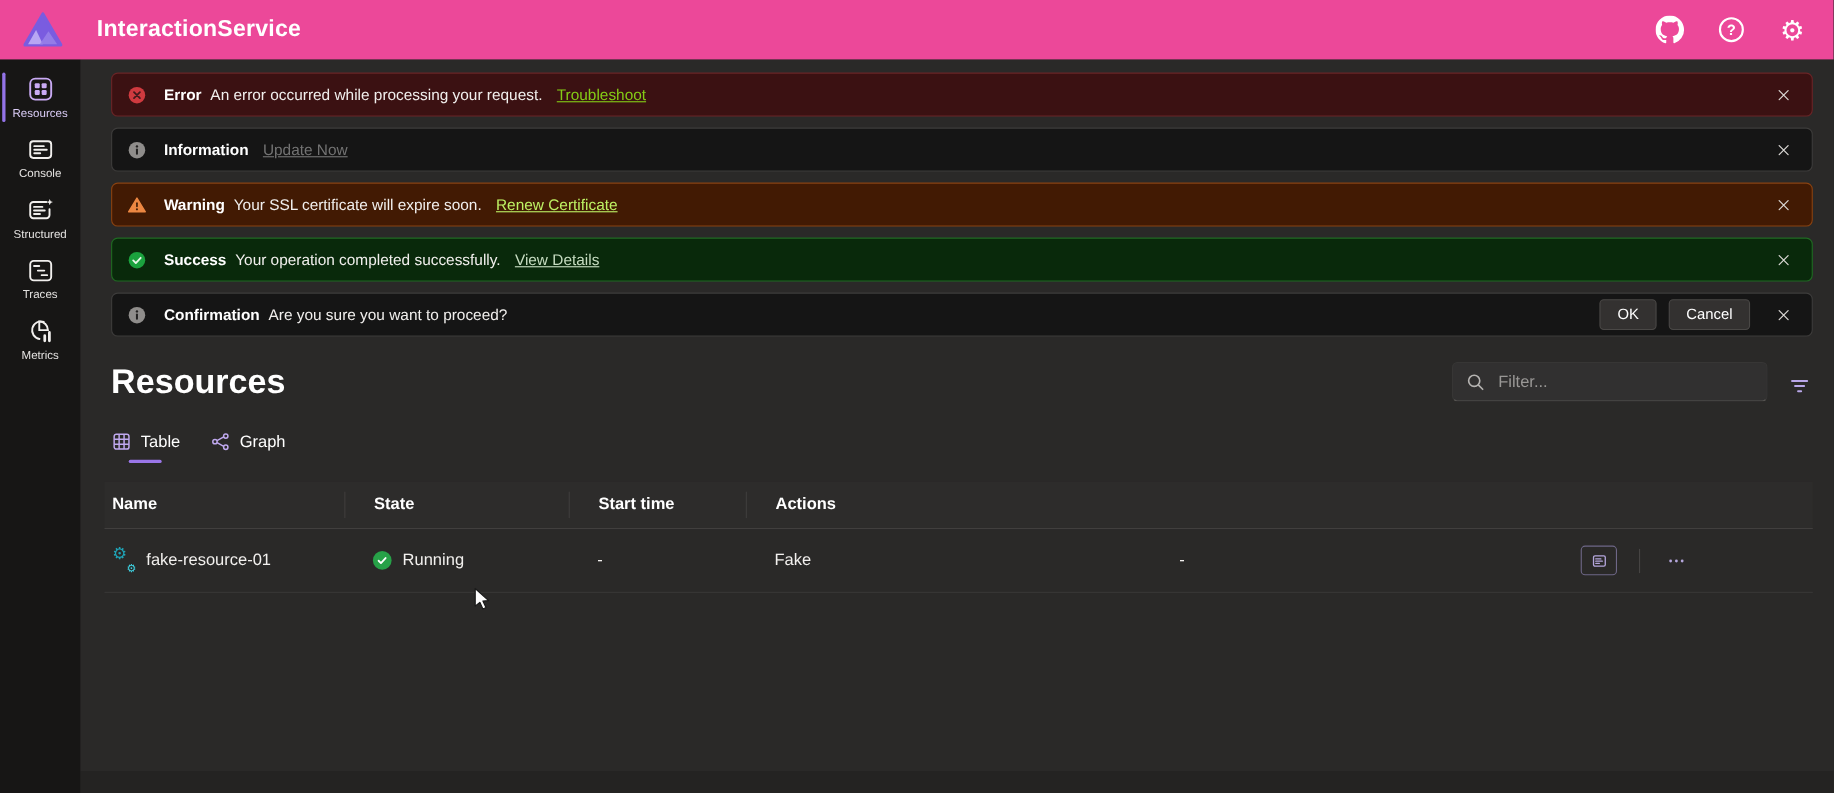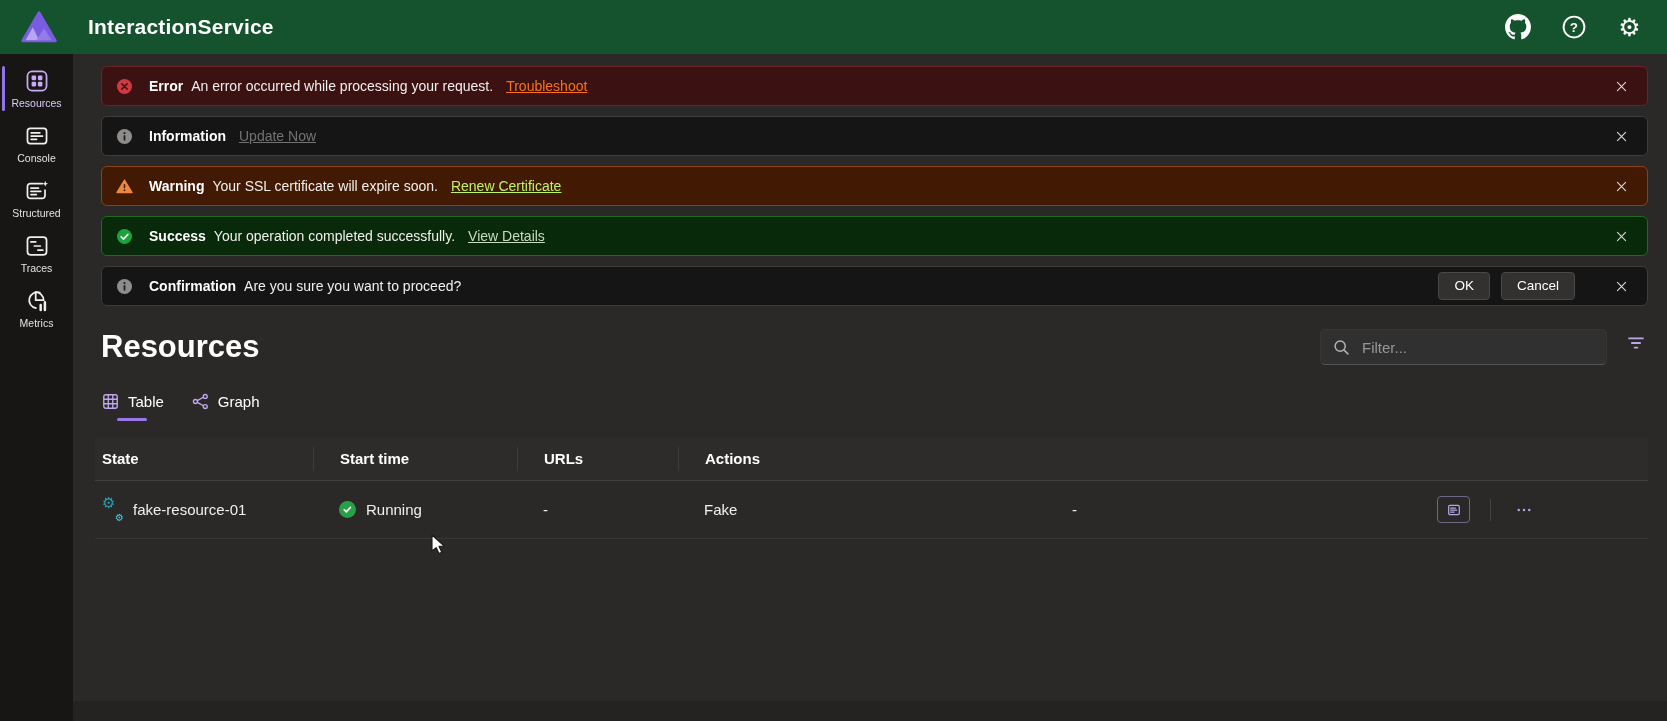--- a/index.html
+++ b/index.html
@@ -3,21 +3,21 @@
 <meta charset="utf-8">
 <style>
   html,body{margin:0;padding:0}
   body{
     width:1667px;height:721px;position:relative;overflow:hidden;
     background:#2a2928;
     font-family:"Liberation Sans","DejaVu Sans",sans-serif;
     -webkit-font-smoothing:antialiased;
   }
   
-  .topbar{position:absolute;left:0;top:0;width:1667px;height:54px;background:#14532d;display:flex;align-items:center;z-index:6}
+  .topbar{position:absolute;left:0;top:0;width:1667px;height:54px;background:#ec4899;display:flex;align-items:center;z-index:6}
   .logo{width:36px;height:32px;margin-left:21px;flex:0 0 auto}
   .app-title{color:#ffffff;font-size:21px;font-weight:600;margin-left:31px;letter-spacing:.2px}
   .topbar-right{margin-left:auto;display:flex;align-items:center;gap:29px;margin-right:24px}
   .tb-icon{width:27px;height:27px;display:flex;align-items:center;justify-content:center;cursor:pointer;color:#fff}
   .tb-icon svg{width:26px;height:26px;display:block}
   .gear-glyph{font-family:"DejaVu Sans",sans-serif;font-size:25px;color:#fff;line-height:1}
   
   .sidebar{position:absolute;left:0;top:54px;bottom:0;width:73px;background:#171615;padding-top:7px;z-index:5}
   .nav-item{position:relative;height:55px;display:flex;flex-direction:column;align-items:center;justify-content:center;gap:3px;cursor:pointer;color:#f1efed}
   .nav-item .nav-label{font-size:10.5px;color:#e4e2e0}
@@ -33,34 +33,34 @@
   .banner{height:40px;border-radius:6px;border:1px solid;display:flex;align-items:center;padding:0 10px 0 13px;gap:8px;box-sizing:border-box;font-size:14px}
   .bicon{display:flex}
   .bicon svg{width:19px;height:19px;display:block}
   .btitle{font-weight:700;color:#ffffff;margin-left:7px;white-space:nowrap}
   .bmsg{color:#f1efed;white-space:nowrap}
   .blink{text-decoration:underline;cursor:pointer;margin-left:5px;white-space:nowrap}
   .spacer{flex:1}
   .bclose{width:24px;height:24px;display:flex;align-items:center;justify-content:center;cursor:pointer;color:#dcd9d6;margin-right:4px}
   .bclose svg{width:15px;height:15px}
   .banner.error{background:#3b1112;border-color:#6b2426}
-  .banner.error .blink{color:#f97316}
+  .banner.error .blink{color:#84cc16}
   .banner.information,.banner.confirmation{background:#151515;border-color:#3d3c3b}
   .banner.information .blink{color:#737373}
   .banner.warning{background:#421a03;border-color:#8a4210}
   .banner.warning .blink{color:#bef264}
   .banner.success{background:#09290b;border-color:#1f6b22}
   .banner.success .blink{color:#c6dcc1}
   .btn{background:#333130;border:1px solid #4a4846;color:#fff;font-size:13.5px;border-radius:4px;padding:5px 15px;cursor:pointer;font-family:inherit;line-height:1.2}
   .btn+.btn{margin-left:11px}
-  .confirm-btns{display:flex;align-items:flex-start;margin-right:26px}
+  .confirm-btns{display:flex;align-items:flex-start;margin-right:10px}
   
   .page-head{display:flex;align-items:center;padding:23px 17px 0 28px}
   .page-title{font-size:31px;font-weight:700;color:#fff;margin:0;line-height:1.1}
-  .filter-wrap{margin-left:auto;display:flex;align-items:flex-start;gap:15px}
+  .filter-wrap{margin-left:auto;display:flex;align-items:flex-end;gap:15px}
   .filter-box{width:287px;height:36px;background:#313030;border:1px solid #373635;border-bottom-color:#565452;border-radius:5px;display:flex;align-items:center;padding:0 10px;gap:8px;box-sizing:border-box}
   .filter-box svg{width:21px;height:21px;flex:0 0 auto}
   .filter-box input{background:transparent;border:none;outline:none;color:#ececec;font-size:15px;width:100%;font-family:inherit}
   .filter-box input::placeholder{color:#999795}
   .filter-btn{width:28px;height:28px;display:flex;align-items:center;justify-content:center;cursor:pointer;color:#b9a7e8}
   .filter-btn svg{width:22px;height:22px}
   
   .tabs{display:flex;gap:27px;padding:27px 0 0 28px}
   .tab{display:flex;align-items:center;gap:8px;font-size:15px;color:#fff;position:relative;padding-bottom:17px;cursor:pointer}
   .tab .ticon{display:flex;color:#c0a9ef}
@@ -310,23 +310,23 @@
             <circle cx="18" cy="18.4" r="2.5"></circle>
             <path d="M8 10.9l7.6-4.3M8 13.1l7.6 4.3"></path>
           </svg>
       </span>
       <span class="tlabel">Graph</span>
     </div>
   </div>
 
   <div class="res-table">
     <div class="grid-header">
+      <div class="hcell">Name</div>
       <div class="hcell">State</div>
       <div class="hcell">Start time</div>
-      <div class="hcell">URLs</div>
       <div class="hcell">Actions</div>
     </div>
     <div class="grid-row">
       <div class="cell">
         <span class="gears">
             <span class="gear-big">⚙</span>
             <span class="gear-small">⚙</span>
           </span>
         <span>fake-resource-01</span>
       </div>

